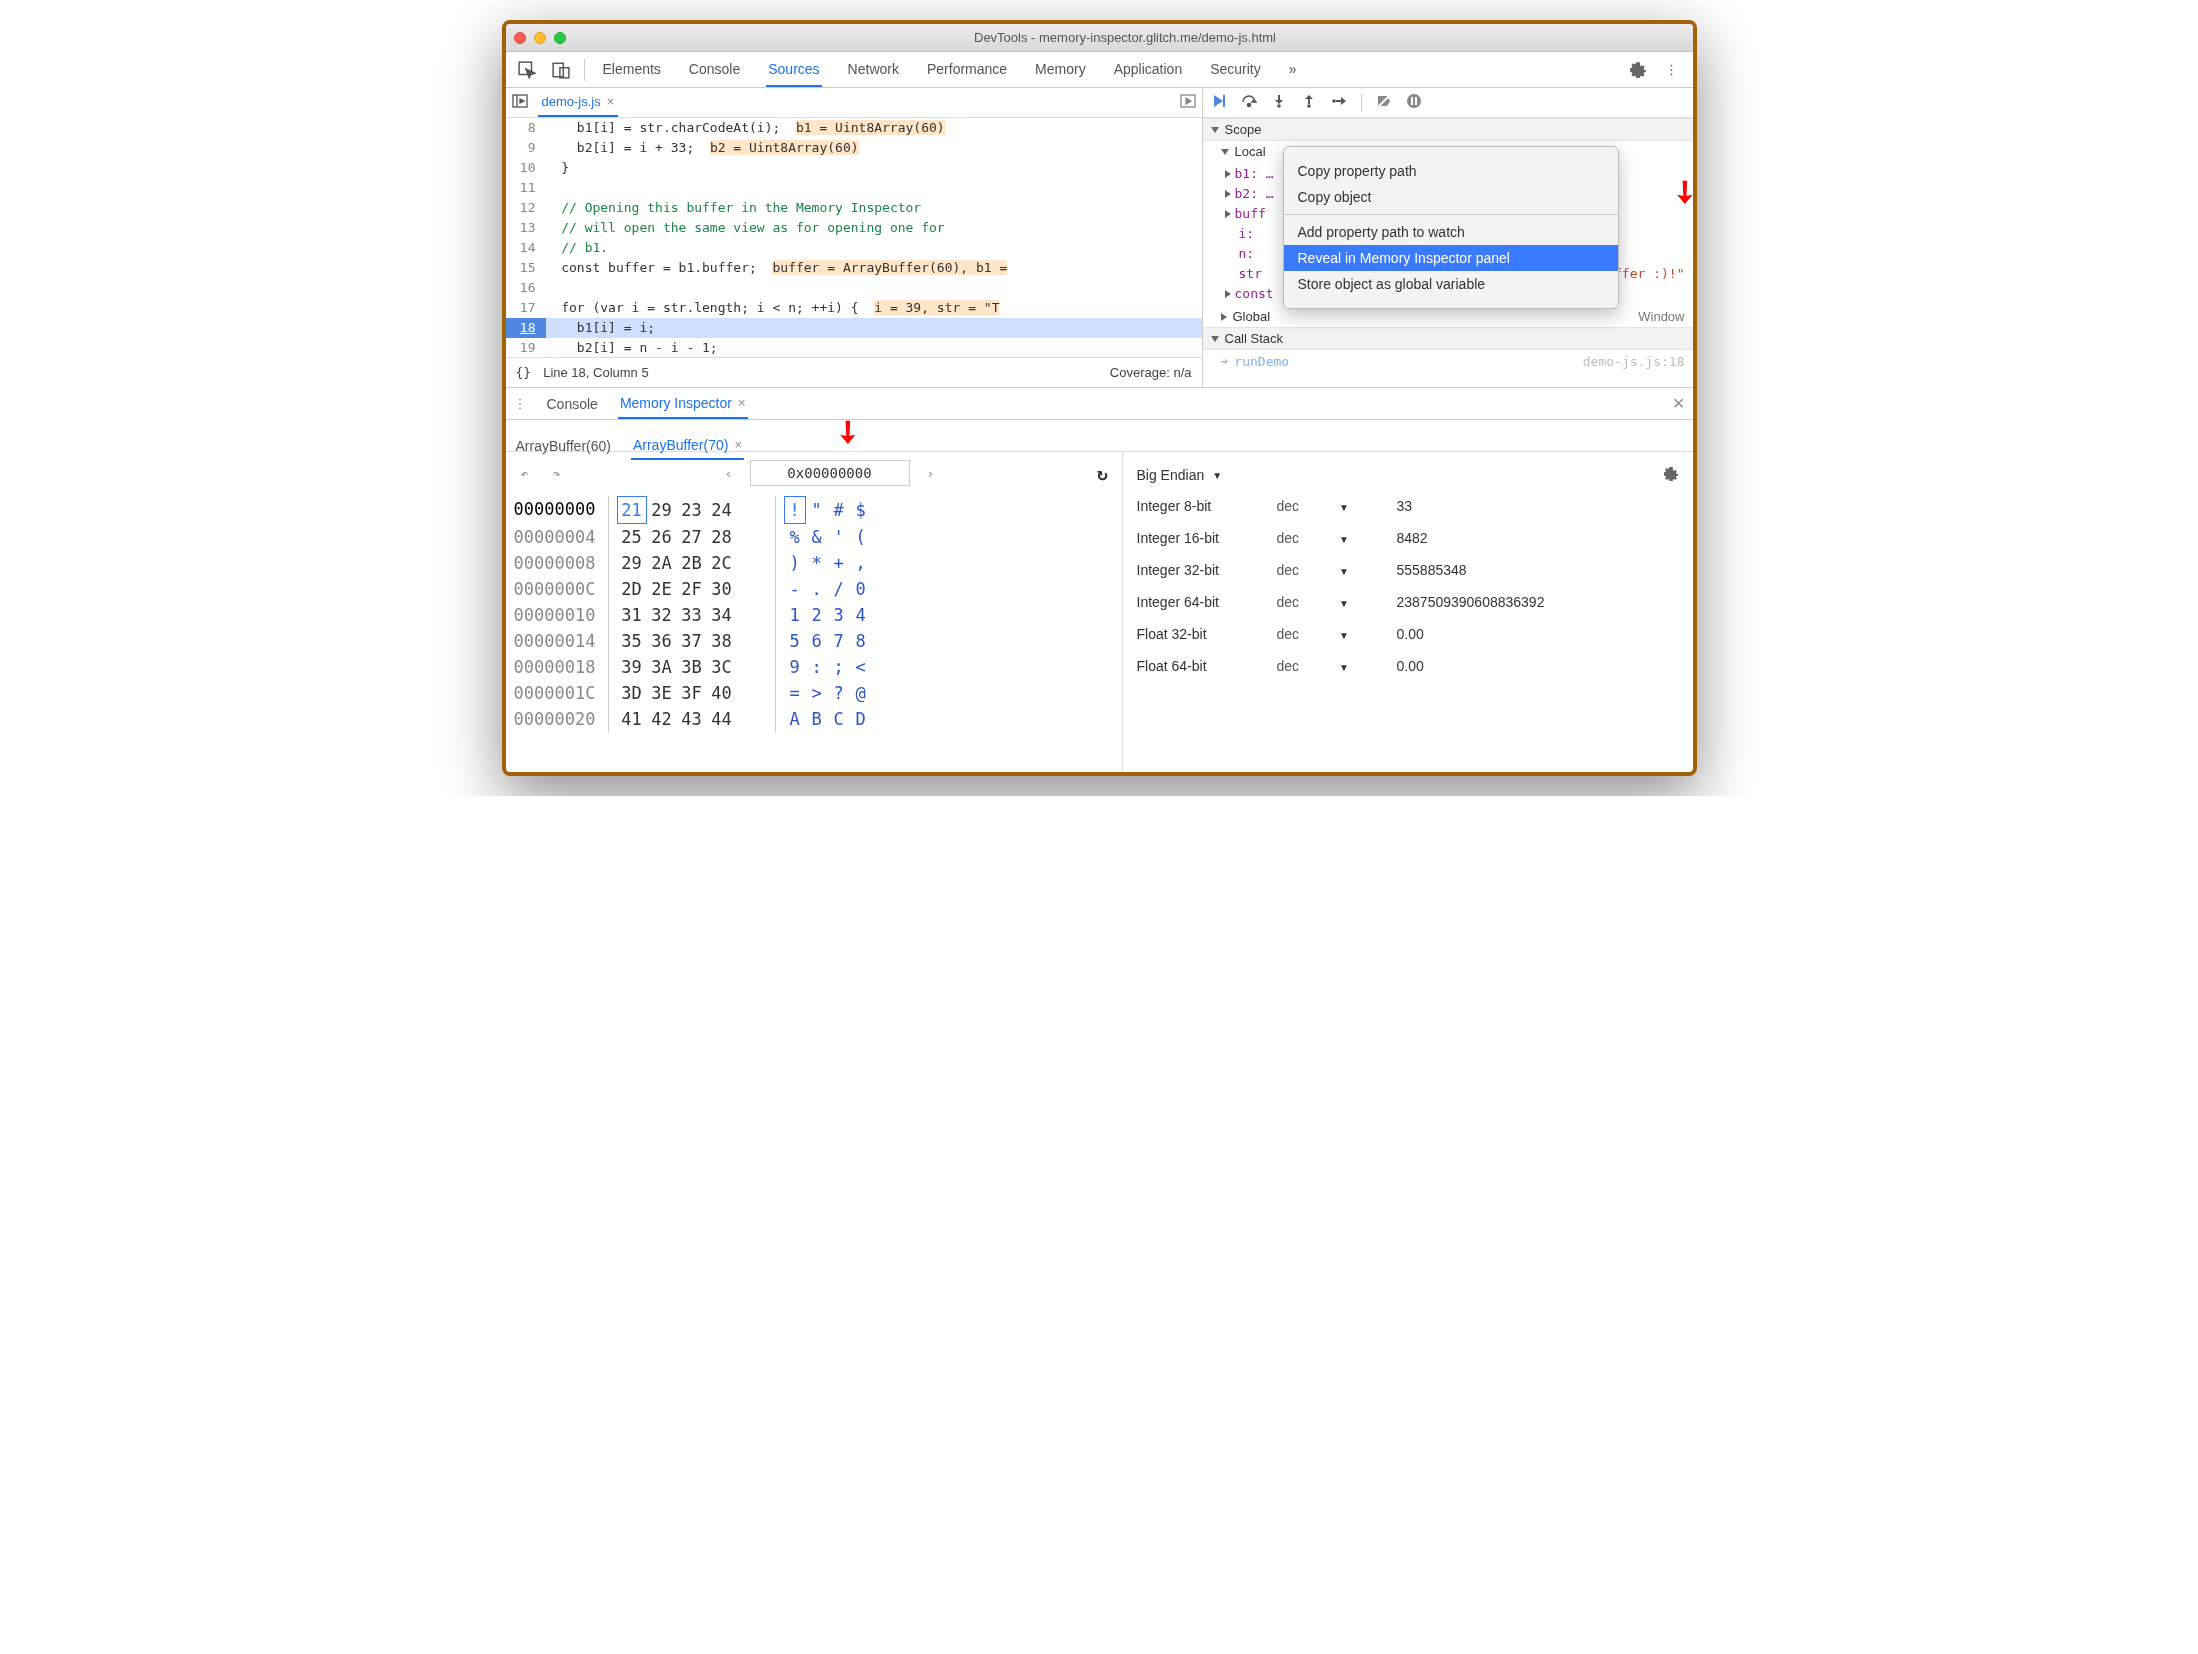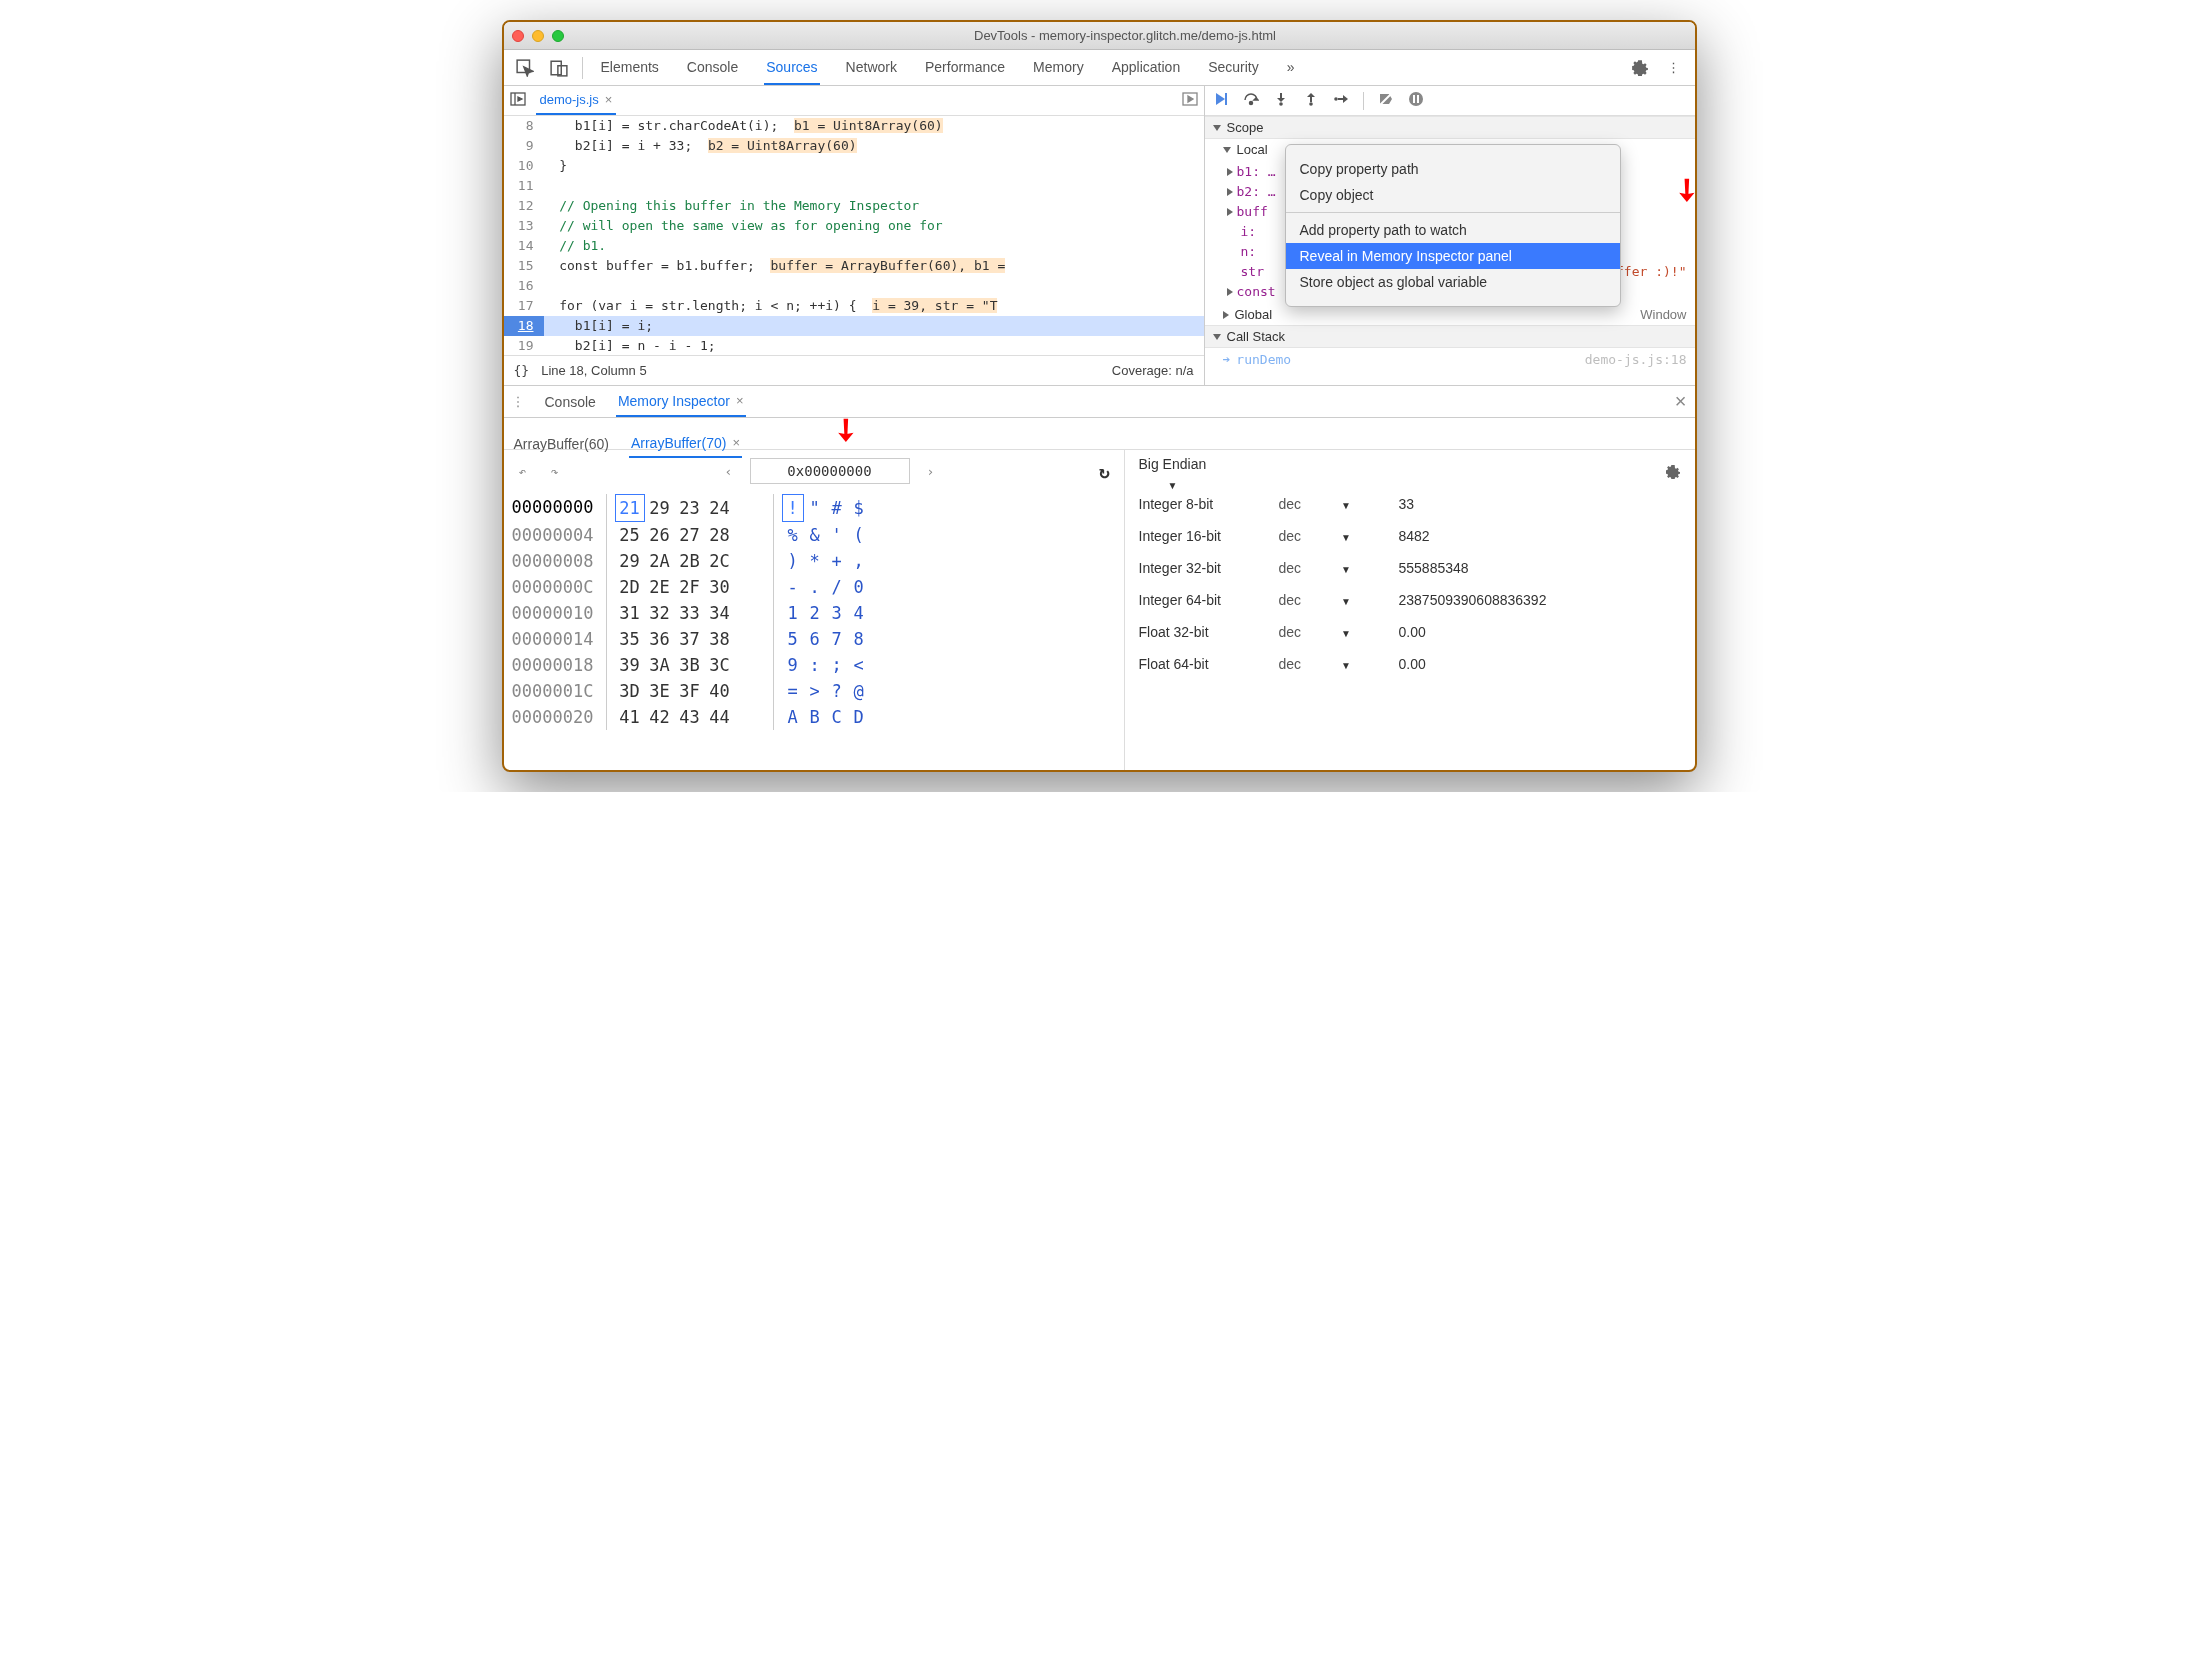--- a/index.html
+++ b/index.html
@@ -1,17 +1,17 @@
 <!DOCTYPE html>
 <html><head>
 <meta charset="utf-8">
 <style>
 * { box-sizing: border-box; margin: 0; padding: 0; }
 body { font-family: -apple-system, BlinkMacSystemFont, "Segoe UI", Helvetica, Arial, sans-serif; font-size: 13px; background: #fff; color: #333; }
-.window { width: 1195px; margin: 20px auto; border: 2px solid #a16207; border-radius: 8px; overflow: hidden; box-shadow: 0 20px 60px rgba(0,0,0,0.45); background: #fff; position: relative; }
+.window { width: 1195px; margin: 20px auto; border: 4px solid #a16207; border-radius: 8px; overflow: hidden; box-shadow: 0 20px 60px rgba(0,0,0,0.45); background: #fff; position: relative; }
 
 
 .titlebar { height: 28px; background: linear-gradient(#ececec,#d9d9d9); display:flex; align-items:center; padding:0 8px; border-bottom:1px solid #bdbdbd; }
 .traffic { display:flex; gap:8px; }
 .dot { width:12px; height:12px; border-radius:50%; }
 .dot.red{background:#ff5f57;border:1px solid #e0443e;}
 .dot.yel{background:#febc2e;border:1px solid #d9a322;}
 .dot.grn{background:#28c840;border:1px solid #1ea830;}
 .title { flex:1; text-align:center; font-size:13px; color:#555;}
 
@@ -387,21 +387,21 @@
             <div class="hex-addr">00000020</div>
             <div class="divider"></div>
             <div class="hex-bytes"><span>41</span><span>42</span><span>43</span><span>44</span></div>
             <div class="divider"></div>
             <div class="ascii"><span>A</span><span>B</span><span>C</span><span>D</span></div>
           </div>
         </div>
     </div>
     <div class="mem-right">
       <div class="endian-row">
-        <div style="display:flex;align-items:center;gap:8px;flex-direction:column;">
+        <div style="display:flex;align-items:center;gap:8px;">
           <span>Big Endian</span>
             <span style="font-size:10px;">▼</span>
         </div>
         <span style="color:#666;">
           <svg viewBox="0 0 16 16" width="16" height="16" fill="#666">
               <path d="M8 5a3 3 0 100 6 3 3 0 000-6zm7 3l-1.5-.3a5.6 5.6 0 00-.5-1.2l.9-1.3-1.4-1.4-1.3.9a5.6 5.6 0 00-1.2-.5L9.7 1H6.3L6 2.5a5.6 5.6 0 00-1.2.5l-1.3-.9L2.1 3.5l.9 1.3a5.6 5.6 0 00-.5 1.2L1 6.3v3.4l1.5.3c.1.4.3.8.5 1.2l-.9 1.3 1.4 1.4 1.3-.9c.4.2.8.4 1.2.5L6.3 15h3.4l.3-1.5c.4-.1.8-.3 1.2-.5l1.3.9 1.4-1.4-.9-1.3c.2-.4.4-.8.5-1.2L15 9.7V6.3z"></path>
             </svg>
         </span>
       </div>
       <div class="values-grid" id="values-grid">

